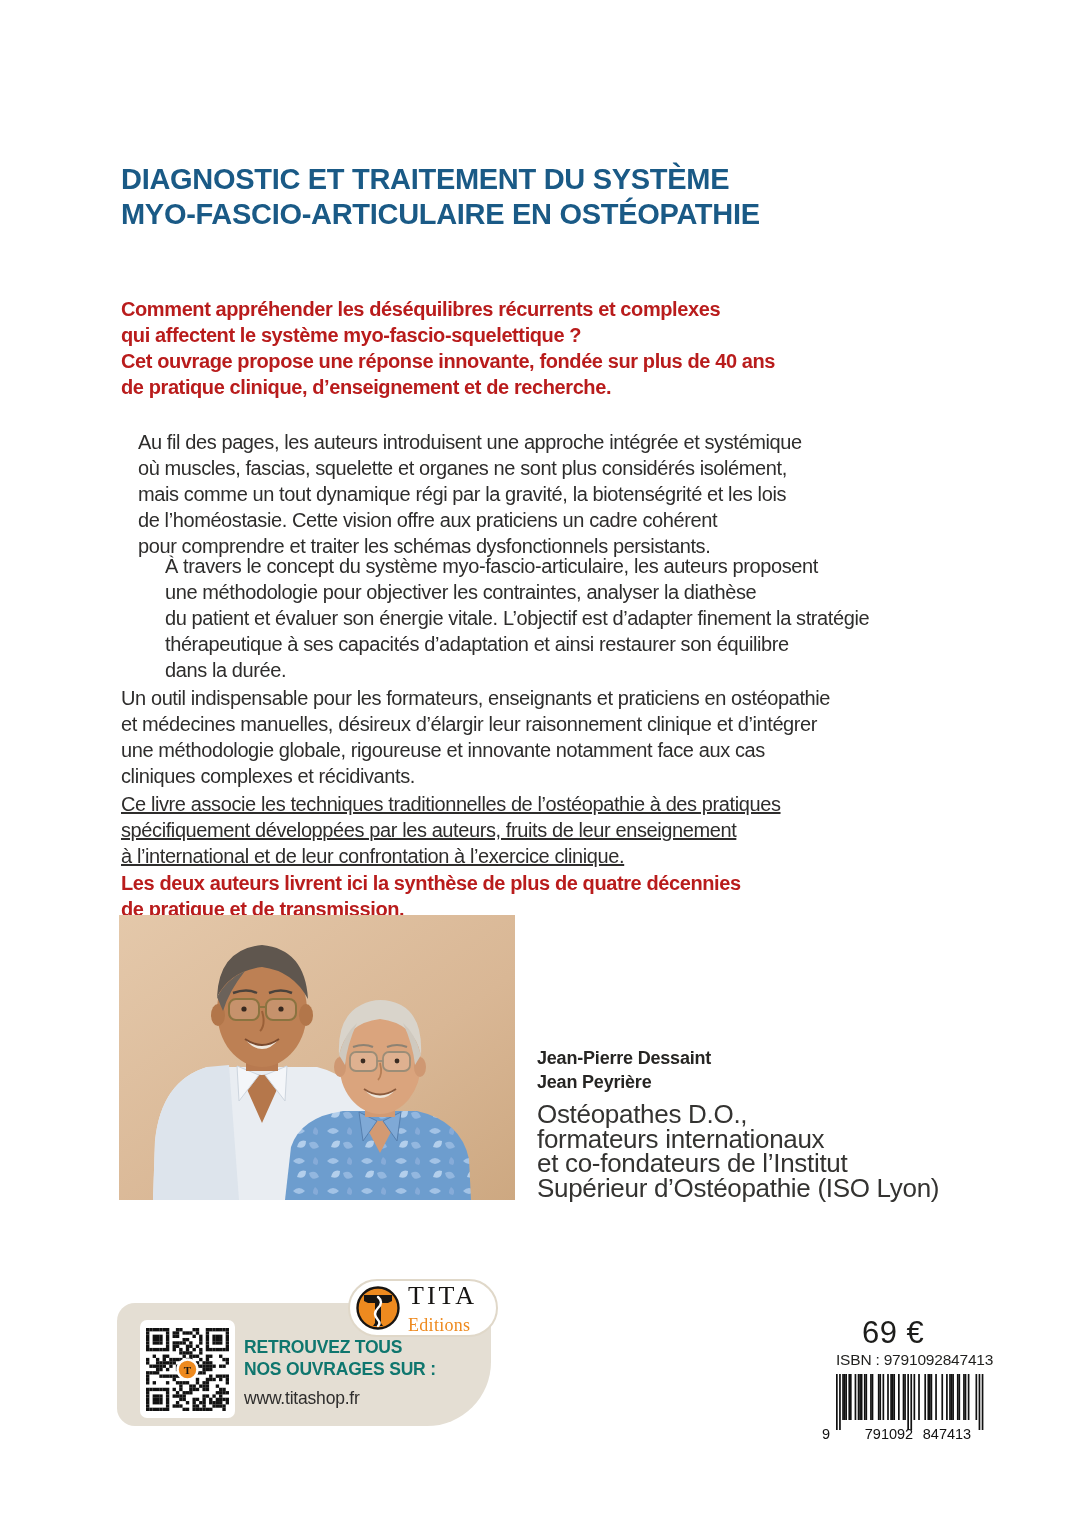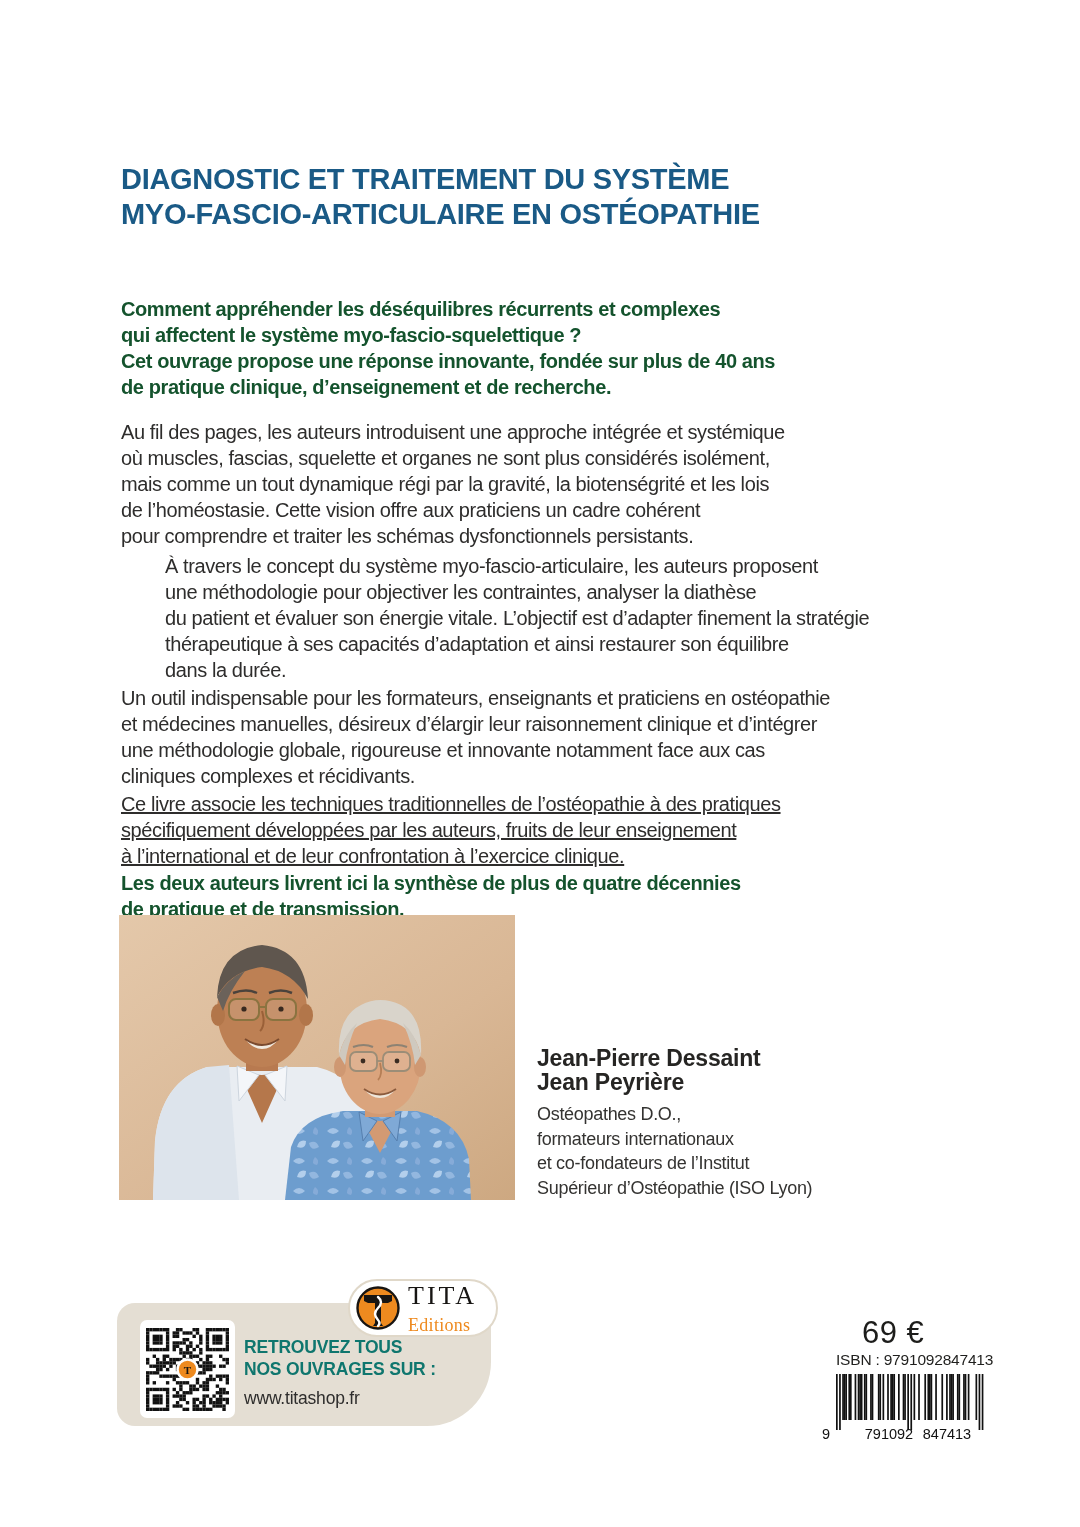--- a/index.html
+++ b/index.html
@@ -13,38 +13,38 @@
   .book-title{
     left:121px;top:143px;width:800px;
     font-size:29px;font-weight:bold;line-height:35px;letter-spacing:-0.3px;
     color:#1a5a86;
   }
   
   .para{
     left:121px;width:830px;
     font-size:20px;line-height:26px;letter-spacing:-0.4px;color:#2e2d2c;
   }
-  .para.bold{font-weight:bold;color:#14532d;}
+  .para.bold{font-weight:bold;color:#b91c1c;}
   .p-lead{top:276px;}
-  .p1{top:399px;}
+  .p1{top:409px;margin-left:17px;}
   .p2{top:533px;margin-left:44px;}
   .p3{top:665px;}
   .p4{top:771px;text-decoration:underline;}
   .p-close{top:850px;}
   
   .photo{
     left:119px;top:915px;width:396px;height:285px;overflow:hidden;background:#dcba97;
   }
   
   .author-names{
-    left:537px;top:1046px;font-size:23px;font-weight:bold;line-height:24px;
+    left:537px;top:1046px;font-size:18px;font-weight:bold;line-height:24px;
     letter-spacing:-0.2px;color:#262523;
   }
   .author-bio{
-    left:537px;top:1102px;font-size:18px;line-height:24.5px;
+    left:537px;top:1102px;font-size:26px;line-height:24.5px;
     letter-spacing:-0.3px;color:#343331;
   }
   
   .pub-panel{
     left:117px;top:1303px;width:374px;height:123px;background:#e4ded3;
     border-radius:18px 18px 64px 18px;
   }
   .logo-pill{
     left:348px;top:1279px;width:150px;height:58px;background:#ffffff;
     border:2px solid #e0d8c9;border-radius:30px;box-sizing:border-box;

